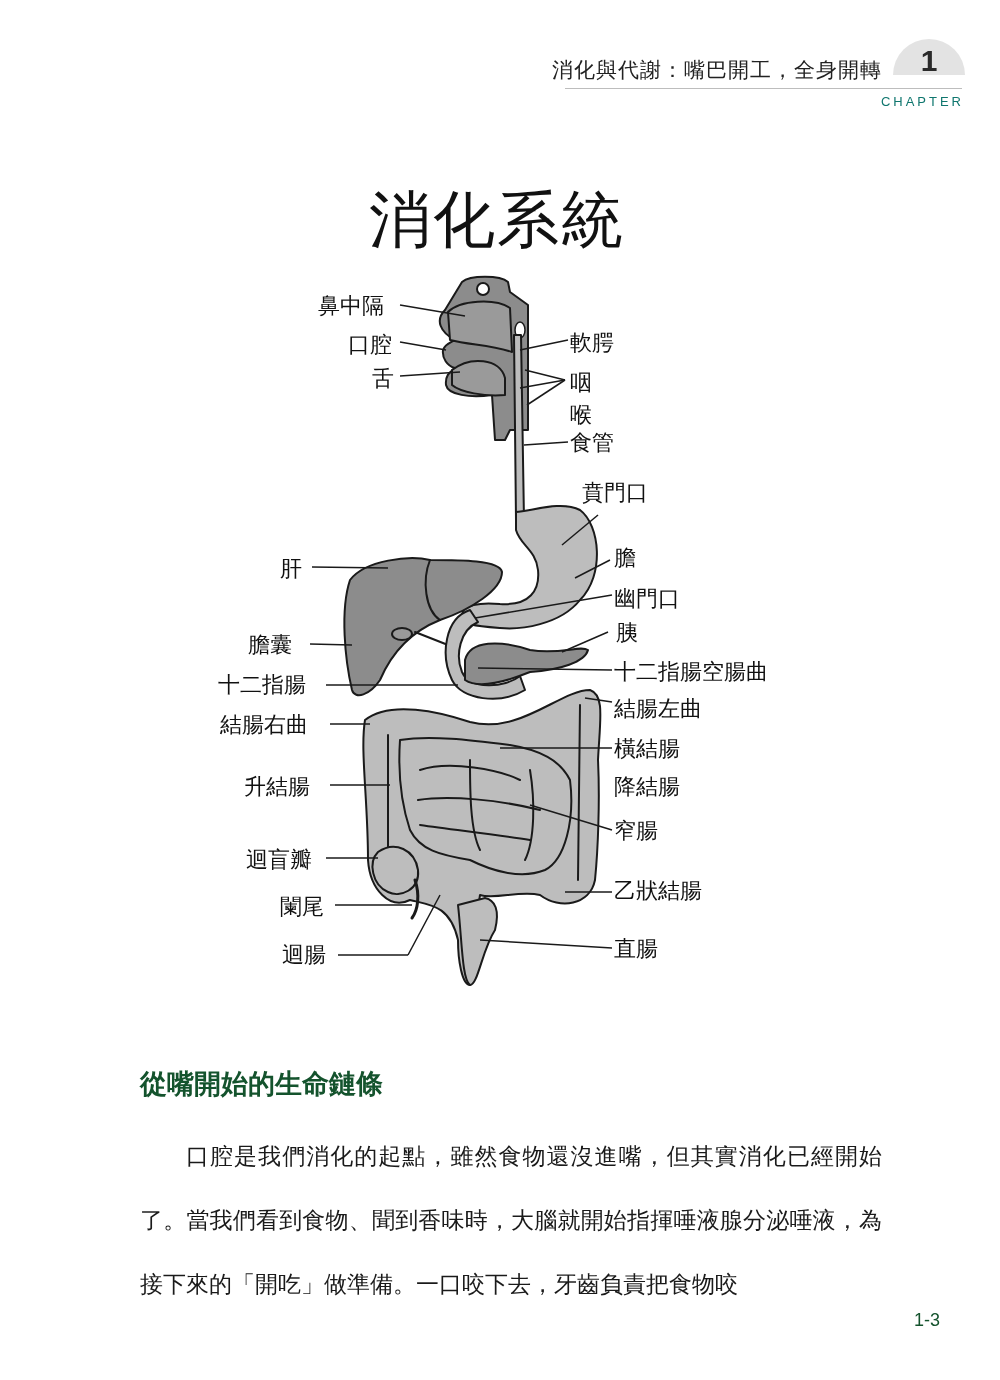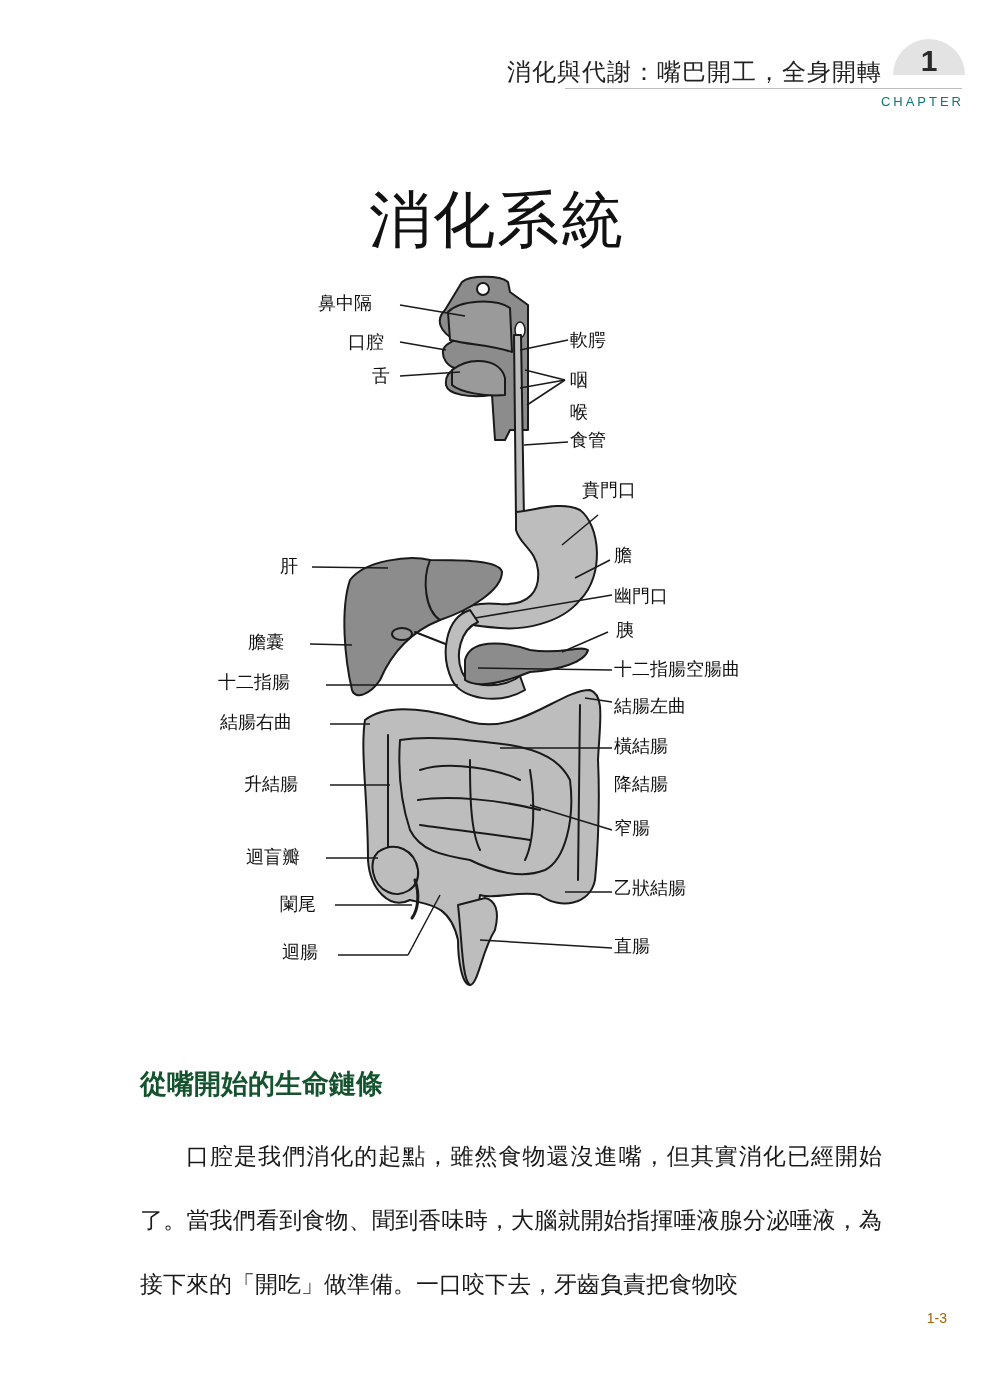--- a/index.html
+++ b/index.html
@@ -1,34 +1,34 @@
 <!DOCTYPE html>
 <html><head>
 <meta charset="utf-8">
 <style>
   html, body { margin:0; padding:0; background:#ffffff; }
   body { width:1000px; height:1380px; position:relative; overflow:hidden;
          font-family:"DejaVu Sans", "Liberation Sans", sans-serif; color:#1a1a1a; }
-  .header-title { position:absolute; right:118px; top:56px; font-size:24px; letter-spacing:1px; color:#222; }
+  .header-title { position:absolute; right:118px; top:56px; font-size:21px; letter-spacing:1px; color:#222; }
   .header-rule { position:absolute; left:565px; right:38px; top:88px; height:1px; background:#bdbdbd; }
   .chapter-circle { position:absolute; left:893px; top:39px; width:72px; height:72px; border-radius:50%;
                     background:#e3e3e3; clip-path: inset(0 0 36px 0); }
   .chapter-num { position:absolute; left:893px; top:44px; width:72px; text-align:center;
                  font-size:30px; font-weight:bold; color:#2a2a2a; font-family:"Liberation Sans", sans-serif; }
   .chapter-word { position:absolute; right:36px; top:94px; font-size:13px; letter-spacing:3px; color:#0f766e;
                   font-family:"Liberation Sans", sans-serif; }
   .fig-title { position:absolute; left:0; width:960px; text-align:center; top:178px; font-size:62px;
                font-weight:normal; letter-spacing:2px; color:#111;margin-left:17px; }
   .diagram { position:absolute; left:0; top:260px; width:1000px; height:740px; }
-  .lbl { position:absolute; font-size:18px; color:#111; white-space:nowrap; }
+  .lbl { position:absolute; font-size:22px; color:#111; white-space:nowrap; }
   .section-heading { position:absolute; left:140px; top:1066px; font-size:27px; font-weight:bold; color:#14532d; }
   .body-text { position:absolute; left:140px; top:1124px; width:742px; font-family:"DejaVu Serif", "Liberation Serif", serif;
                font-size:23px; line-height:64px; color:#1a1a1a; text-align:justify; }
   .body-text p { margin:0; text-indent:46px; }
-  .page-num { position:absolute; right:53px; top:1310px; font-size:14px; color:#a16207; font-family:"Liberation Sans", sans-serif; }
+  .page-num { position:absolute; right:60px; top:1310px; font-size:18px; color:#14532d; font-family:"Liberation Sans", sans-serif; }
 </style>
 </head>
 <body>
 
 <div class="chapter-circle"></div>
 <div class="chapter-num">1</div>
 <div class="header-title">消化與代謝：嘴巴開工，全身開轉</div>
 <div class="header-rule"></div>
 <div class="chapter-word">CHAPTER</div>
 

